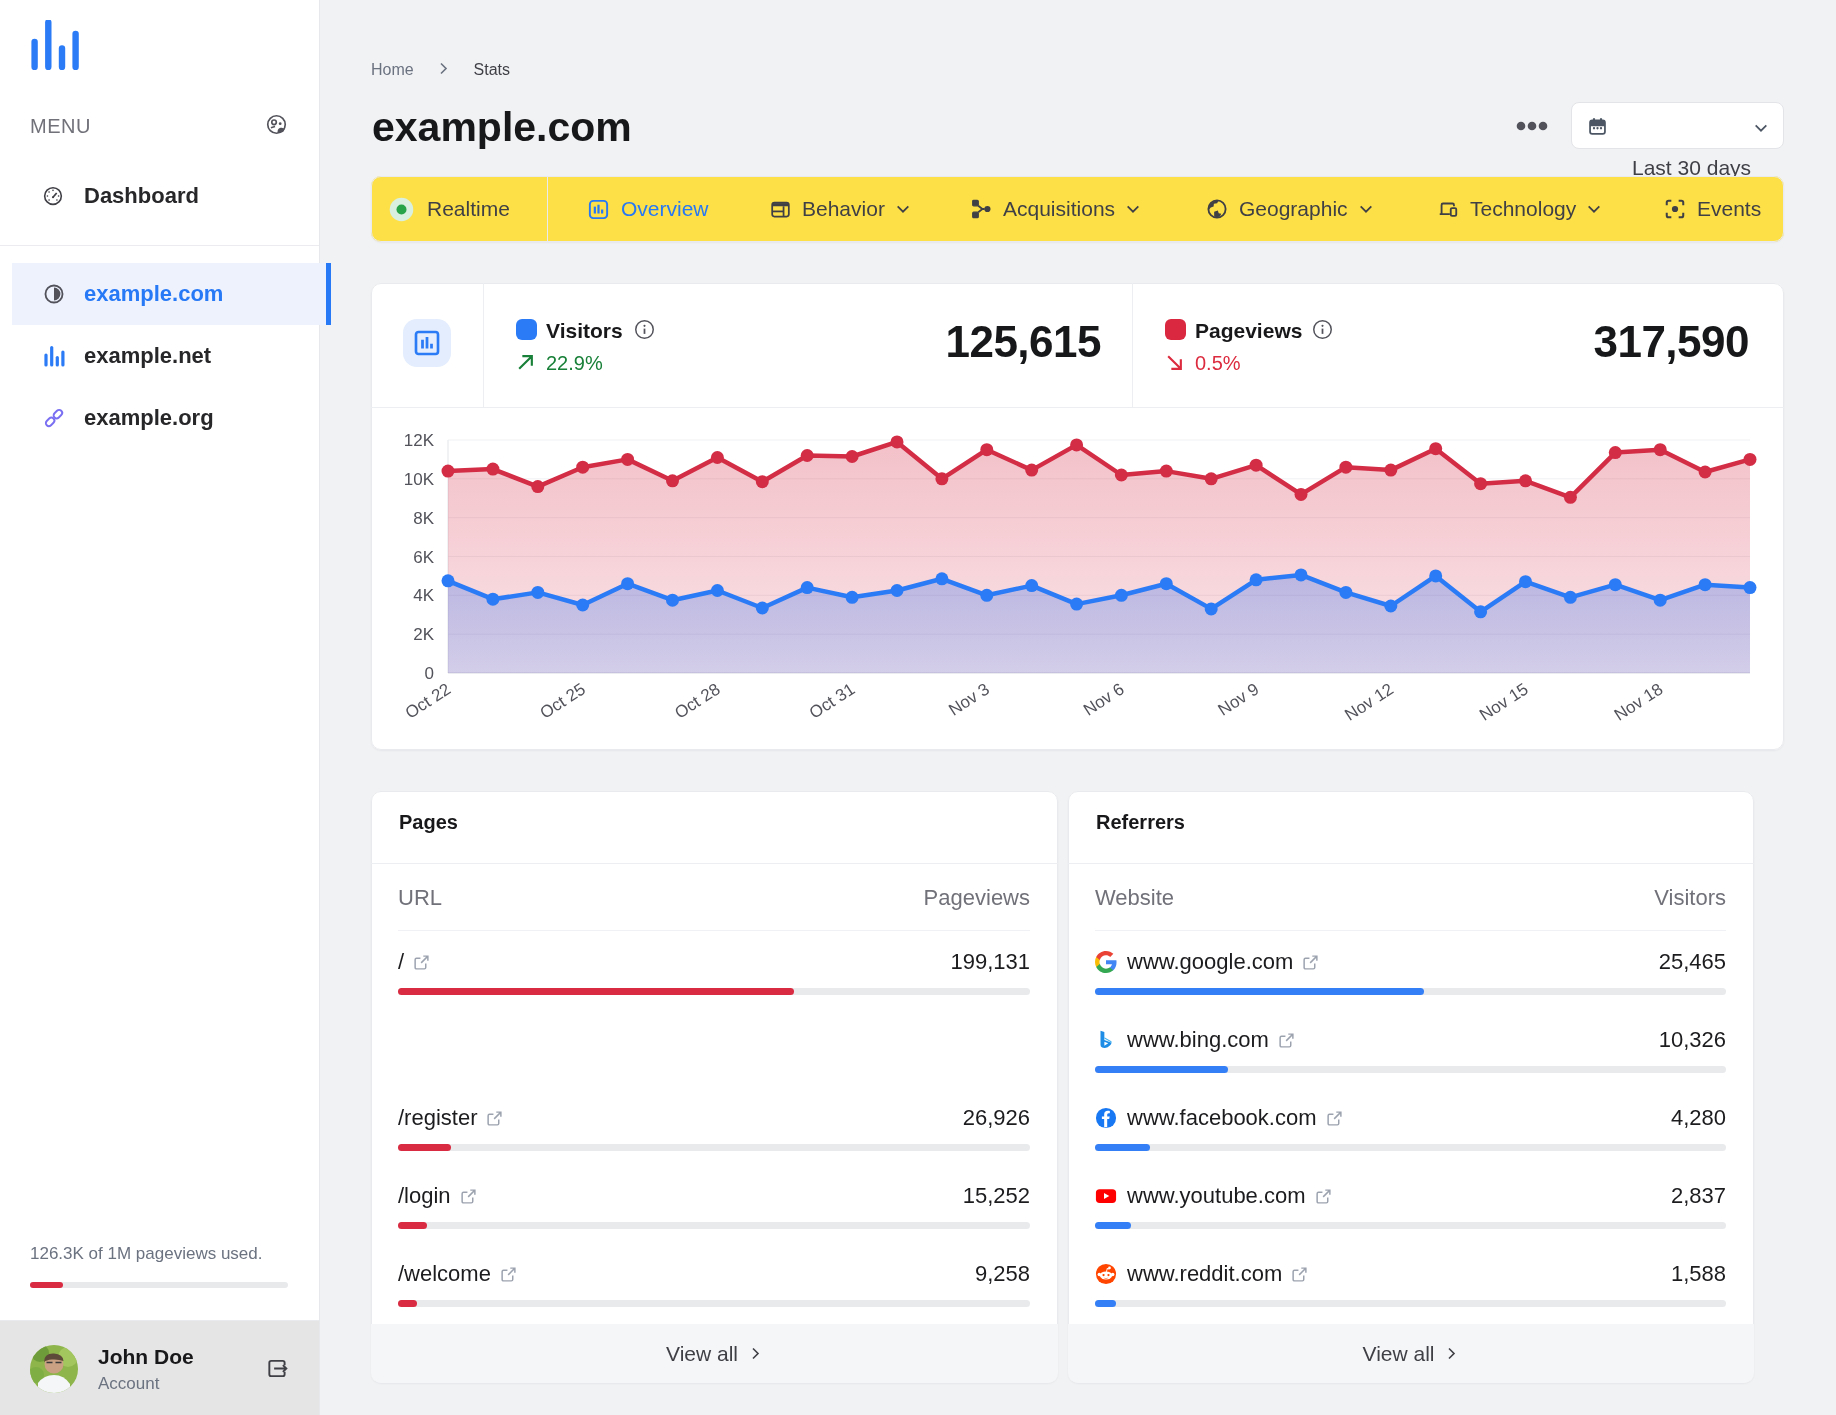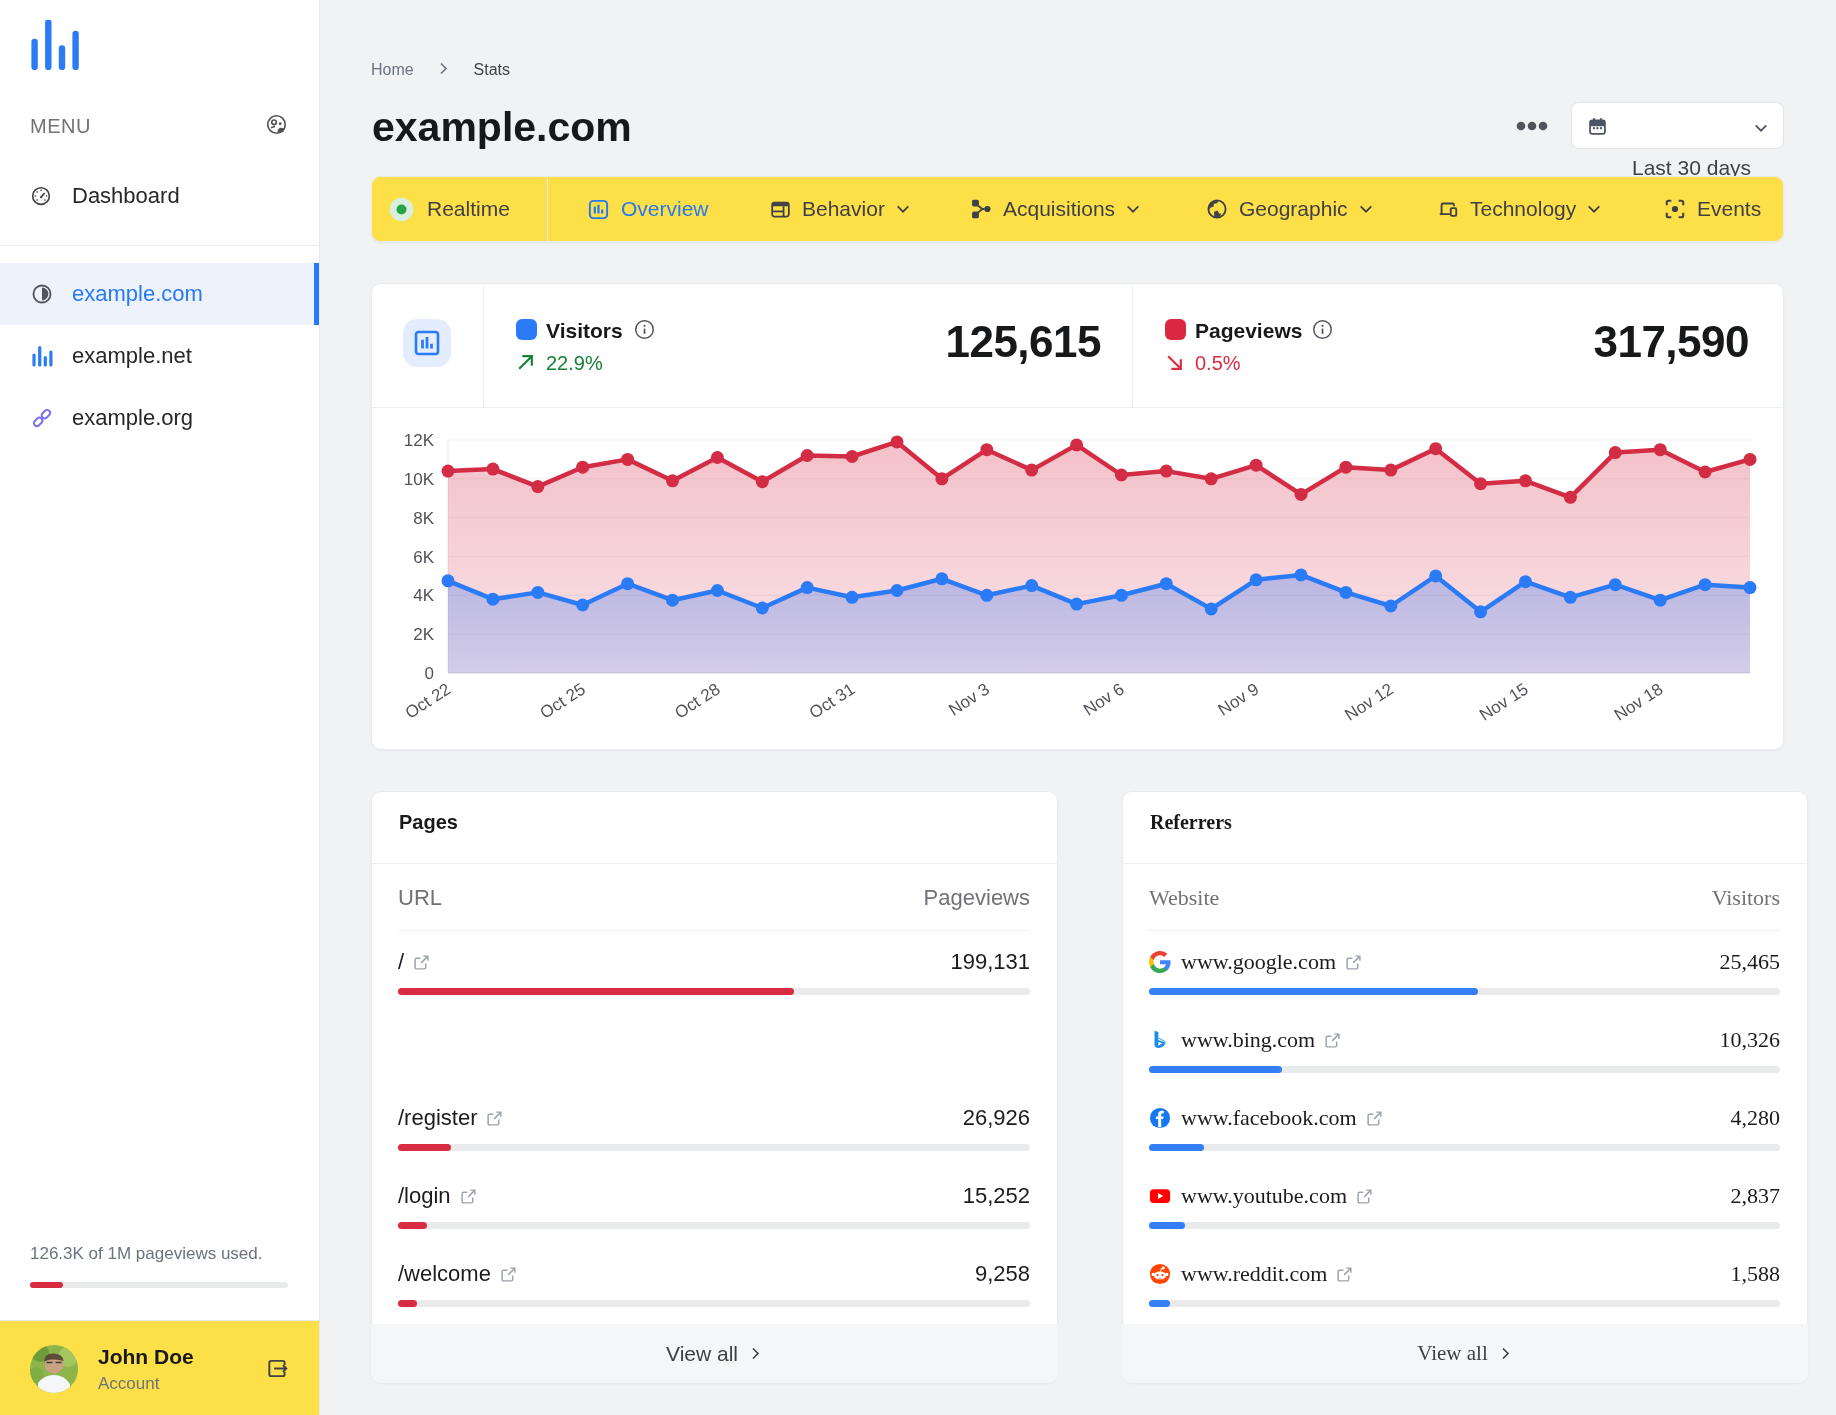--- a/index.html
+++ b/index.html
@@ -2,31 +2,31 @@
 <html><head>
 <meta charset="utf-8">
 <style>
 * { margin:0; padding:0; box-sizing:border-box; }
 html,body { width:1836px; height:1415px; }
 body { font-family:"Liberation Sans", sans-serif; background:#f1f2f4; position:relative; overflow:hidden; color:#18181b; }
 .abs { position:absolute; }
 
 #side { position:absolute; left:0; top:0; width:320px; height:1415px; background:#fff; border-right:1px solid #e7e8ec; }
 #menuLbl { position:absolute; left:30px; top:115px; font-size:20px; color:#71717a; letter-spacing:0.5px; }
-.srow { position:absolute; left:0; width:319px; height:62px; }
+.srow { position:absolute; left:12px; width:319px; height:62px;font-weight:bold; }
 .srow .ic { position:absolute; left:31px; top:50%; transform:translateY(-50%); }
 .srow .tx { position:absolute; left:72px; top:50%; transform:translateY(-50%); font-size:22px; color:#27272a; }
 #sideDivider { position:absolute; left:0; top:245px; width:319px; height:1px; background:#ececf0; }
 #rowActive { top:263px; background:#edf2fd; }
 #rowActive .tx { color:#2779f6; }
 #rowActive .bar { position:absolute; right:0; top:0; width:5px; height:62px; background:#2779f6; }
 #usage { position:absolute; left:30px; top:1244px; font-size:17px; color:#6b7280; }
 #utrack { position:absolute; left:30px; top:1282px; width:258px; height:6px; border-radius:3px; background:#e8e9eb; }
 #ufill { width:33px; height:6px; border-radius:3px; background:#d92b41; }
-#userArea { position:absolute; left:0; top:1320px; width:319px; height:95px; background:#fde047; border-top:1px solid #e9eaee; }
+#userArea { position:absolute; left:0; top:1320px; width:319px; height:95px; background:#e5e5e5; border-top:1px solid #e9eaee; }
 #uname { position:absolute; left:98px; top:24px; font-size:21px; font-weight:700; color:#18181b; }
 #uacct { position:absolute; left:98px; top:53px; font-size:17px; color:#6b7280; }
 
 #crumb { position:absolute; left:371px; top:61px; font-size:16px; color:#6b7280; }
 #h1 { position:absolute; left:372px; top:104px; font-size:41px; font-weight:700; color:#17181a; }
 #dots { position:absolute; left:1515px; top:112px; width:34px; height:28px; }
 #dateBtn { position:absolute; left:1571px; top:102px; width:213px; height:47px; background:#fff; border:1px solid #e3e4e8; border-radius:8px; }
 #dateBtn span { position:absolute; left:60px; top:11px; font-size:21px; color:#3f3f46;margin-top:42px; }
 
 #tabs { position:absolute; left:371px; top:176px; width:1413px; height:66px; background:#fde047; border-radius:10px; box-shadow:0 1px 2px rgba(16,24,40,.05); outline:1px solid #e9eaed; outline-offset:-1px; }
@@ -40,21 +40,21 @@
 #chHead { position:absolute; left:0; top:0; width:1413px; height:125px; border-bottom:1px solid #eceef1; }
 #chTile { position:absolute; left:32px; top:36px; width:48px; height:48px; border-radius:14px; background:#e3edfd; }
 #chTile svg { position:absolute; left:9px; top:9px; }
 .vsep { position:absolute; top:0; width:1px; height:125px; background:#eceef1; }
 .swatch { position:absolute; width:21px; height:21px; border-radius:6px; }
 .mlabel { position:absolute; font-size:21px; font-weight:700; color:#18181b; }
 .pct { position:absolute; font-size:20px; }
 .bignum { position:absolute; font-size:44px; font-weight:700; color:#17181a; letter-spacing:-0.5px; }
 
 #pagesCard { left:371px; top:791px; width:687px; height:592px; }
-#refCard { left:1122px; top:791px; width:686px; height:592px;font-family:Liberation Serif, serif; }
+#refCard { left:1068px; top:791px; width:686px; height:592px; }
 .cTitle { position:absolute; left:28px; top:20px; font-size:20px; font-weight:700; color:#18181b; }
 .cHeadLine { position:absolute; left:0; top:72px; width:100%; height:1px; background:#eceef1; }
 .thRow { position:absolute; left:27px; right:28px; top:94px; font-size:22px; color:#71717a; }
 .thRow .r { position:absolute; right:0; top:0; }
 .thLine { position:absolute; left:27px; right:28px; top:139px; height:1px; background:#f0f1f4; }
 .trow { position:absolute; left:27px; right:28px; height:70px; }
 .trow .url { position:absolute; left:0; top:-2px; font-size:22px; color:#1c1c1f; display:flex; align-items:center; }
 .trow .url svg { margin-left:9px; }
 .trow .url svg.favic { margin-left:0; }
 .trow .val { position:absolute; right:0; top:-2px; font-size:22px; color:#1c1c1f; }

